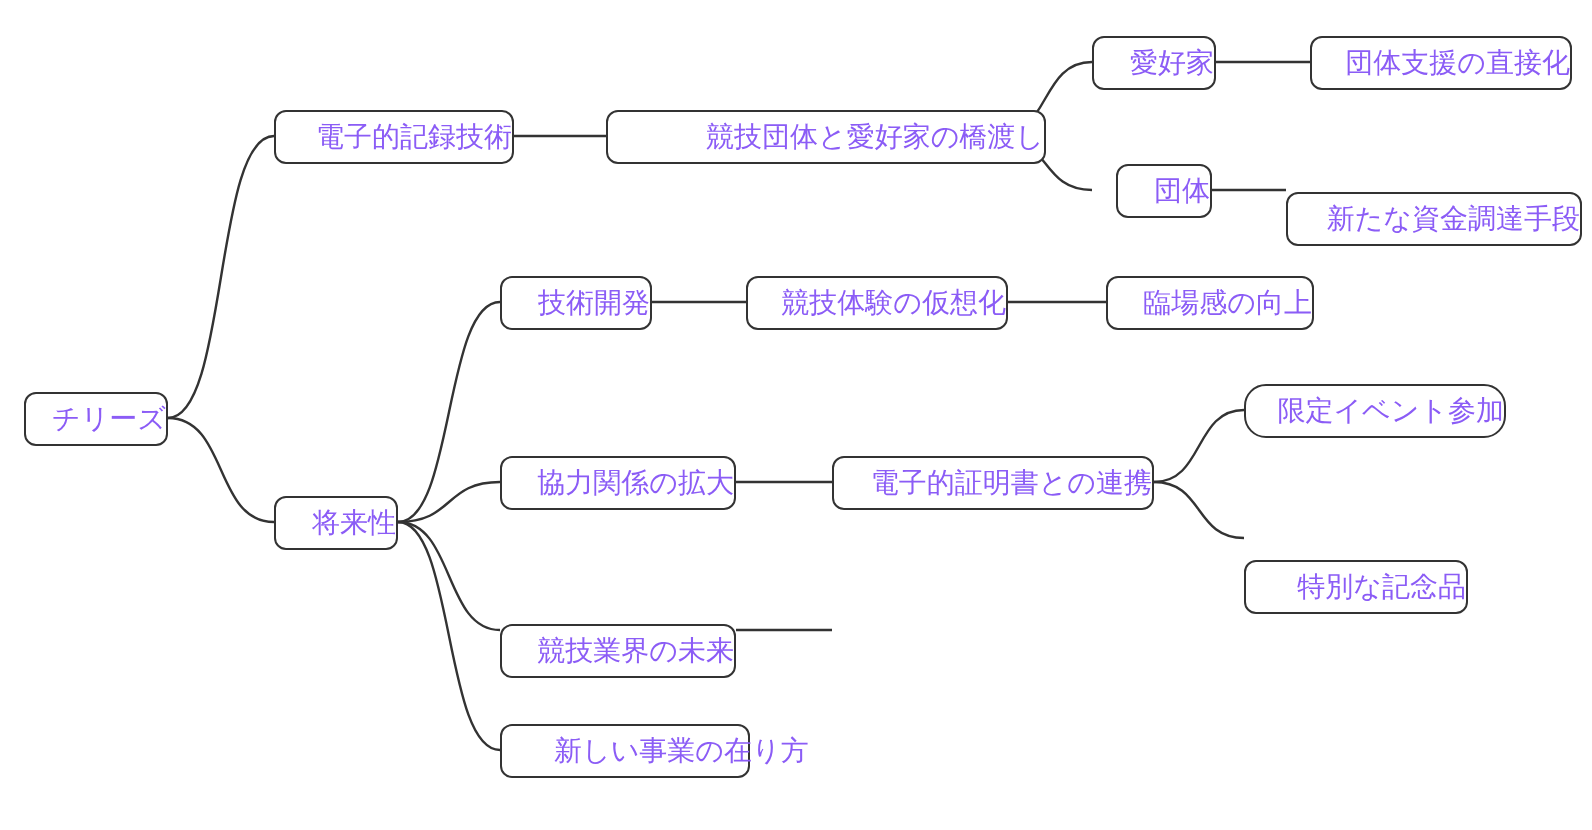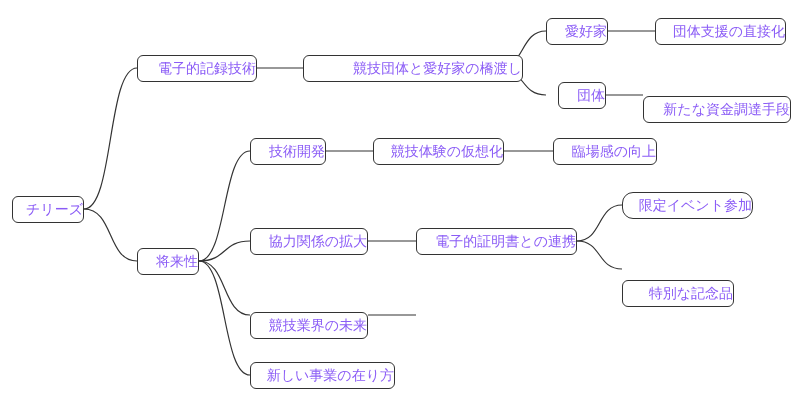--- a/index.html
+++ b/index.html
@@ -77,15 +77,15 @@
 
   <div class="node" style="left:250px; top:138px; width:76px;">技術開発</div>
   <div class="node" style="left:137px; top:248px; width:62px;">将来性</div>
   <div class="node" style="left:373px; top:138px; width:131px;">競技体験の仮想化</div>
   <div class="node" style="left:553px; top:138px; width:104px;">臨場感の向上</div>
   <div class="node" style="left:250px; top:228px; width:118px;">協力関係の拡大</div>
   <div class="node" style="left:416px; top:228px; width:161px;">電子的証明書との連携</div>
   <div class="node" style="left:622px; top:192px; width:131px;border-radius:11px;">限定イベント参加</div>
   <div class="node" style="left:622px; top:256px; width:112px;margin-top:24px;">特別な記念品</div>
   <div class="node" style="left:250px; top:312px; width:118px;">競技業界の未来</div>
-  <div class="node" style="left:250px; top:362px; width:145px;">新しい事業の在り方</div>
+  <div class="node" style="left:250px; top:362px; width:125px;padding-left:26px;">新しい事業の在り方</div>
 
 </div>
 
 </body></html>

